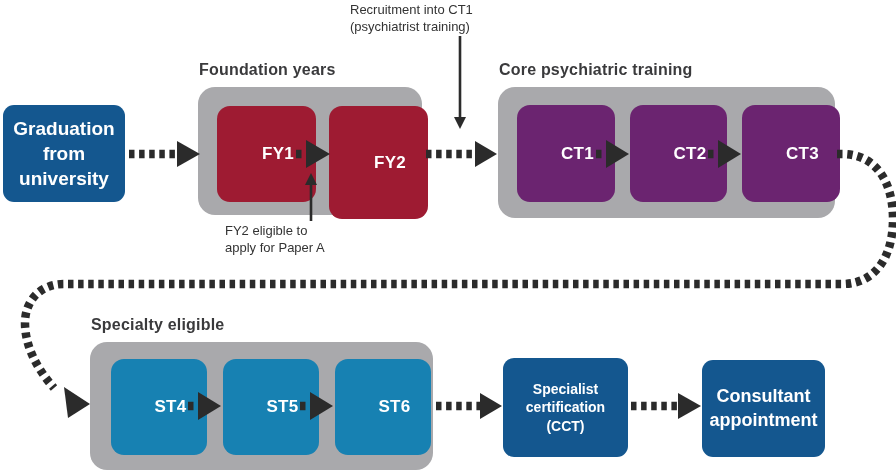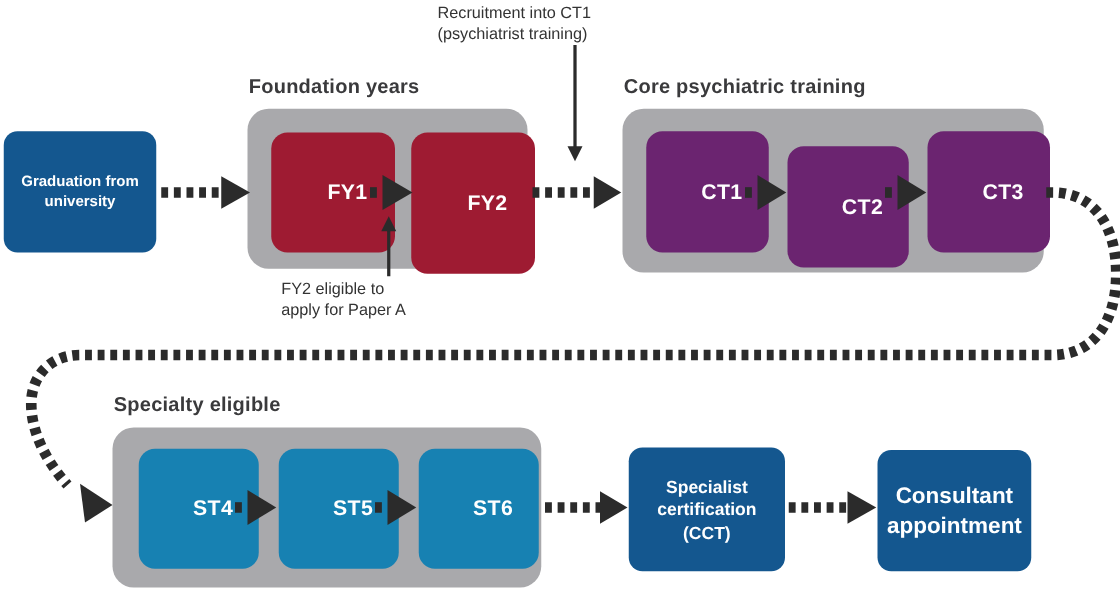--- a/index.html
+++ b/index.html
@@ -25,21 +25,21 @@
   .node {
     position: absolute;
     background: var(--dark-blue);
     color: #ffffff;
     font-weight: bold;
     border-radius: 11px;
     display: flex;
     align-items: center;
     justify-content: center;
     text-align: center;
-    font-size: 12px;
+    font-size: 19px;
     line-height: 1.32;
     padding: 2px;
     box-sizing: border-box;
   }
   .group {
     position: absolute;
     background: var(--container-gray);
     border-radius: 17px;
   }
   .group-title {
@@ -97,21 +97,21 @@
 
   <div class="group-title" style="left:199px; top:61px;">Foundation years</div>
   <div class="group" style="left:198px; top:87px; width:224px; height:128px;">
     <div class="stage crimson" style="left:19px; top:19px; width:76px; height:96px;">FY1</div>
     <div class="stage crimson" style="left:131px; top:19px; width:76px; height:113px;">FY2</div>
   </div>
 
   <div class="group-title" style="left:499px; top:61px;">Core psychiatric training</div>
   <div class="group" style="left:498px; top:87px; width:337px; height:131px;">
     <div class="stage purple" style="left:19px; top:18px; width:75px; height:97px;text-align:right;">CT1</div>
-    <div class="stage purple" style="left:132px; top:18px; width:74px; height:97px;margin-top:12px;">CT2</div>
+    <div class="stage purple" style="left:132px; top:18px; width:74px; height:97px;">CT2</div>
     <div class="stage purple" style="left:244px; top:18px; width:75px; height:97px;">CT3</div>
   </div>
 
   <div class="group-title" style="left:91px; top:316px;">Specialty eligible</div>
   <div class="group" style="left:90px; top:342px; width:343px; height:128px;">
     <div class="stage teal" style="left:21px; top:17px; width:73px; height:96px;">ST4</div>
     <div class="stage teal" style="left:133px; top:17px; width:73px; height:96px;">ST5</div>
     <div class="stage teal" style="left:245px; top:17px; width:73px; height:96px;">ST6</div>
   </div>
 

